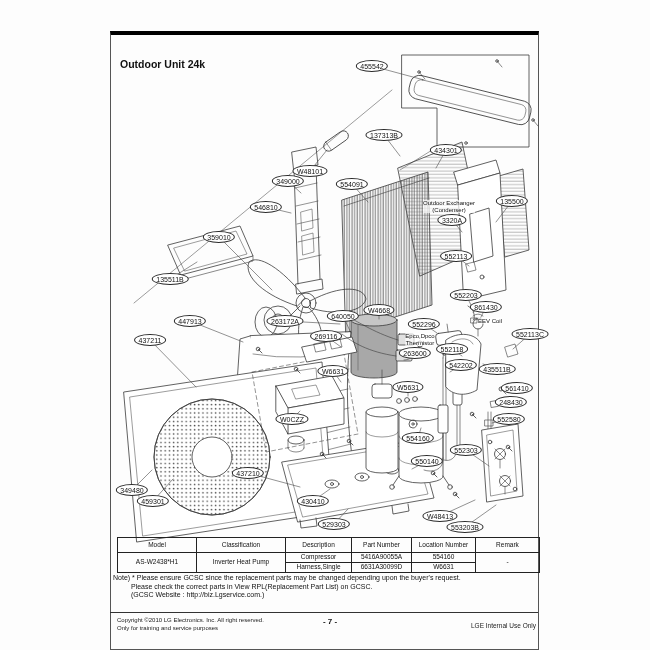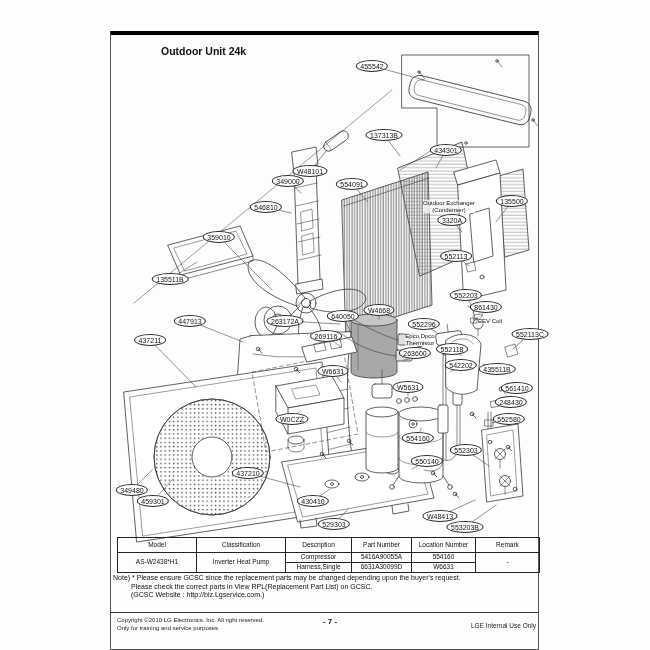--- a/index.html
+++ b/index.html
@@ -1,20 +1,20 @@
 <!DOCTYPE html>
 <html><head>
 <meta charset="utf-8">
 <style>
   html,body{margin:0;padding:0;background:#fff;}
   .stage{position:relative;width:650px;height:650px;background:#fdfdfd;
          font-family:"Liberation Sans",sans-serif;color:#1b1b1b;overflow:hidden;}
   .page-frame{position:absolute;left:110px;top:31px;width:427px;height:614px;
               border:0.8px solid #555;border-top:4.5px solid #000;}
-  .doc-title{position:absolute;left:120px;top:45px;font-size:10.5px;font-weight:bold;color:#111;margin-left:41px;}
+  .doc-title{position:absolute;left:120px;top:58px;font-size:10.5px;font-weight:bold;color:#111;}
   #diagram-svg{position:absolute;left:0;top:0;}
   #diagram-svg *{stroke:#3a3a3a;stroke-width:0.8;fill:none;stroke-linecap:round;stroke-linejoin:round;}
   .labels-layer{position:absolute;left:0;top:0;width:650px;height:650px;pointer-events:none;}
   .part-label{position:absolute;transform:translate(-50%,-50%);border:0.9px solid #2b2b2b;
               border-radius:50%;background:#fff;font-size:7px;line-height:1;padding:1.5px 3.5px;
               color:#111;white-space:nowrap;}
   .diagram-annotation{position:absolute;transform:translate(-50%,-100%);font-size:6px;line-height:6.5px;
               color:#111;text-align:center;white-space:nowrap;background:rgba(255,255,255,.7);}
   .parts-table{position:absolute;left:117px;top:537px;border-collapse:collapse;table-layout:fixed;
                width:416px;font-size:6.5px;}

